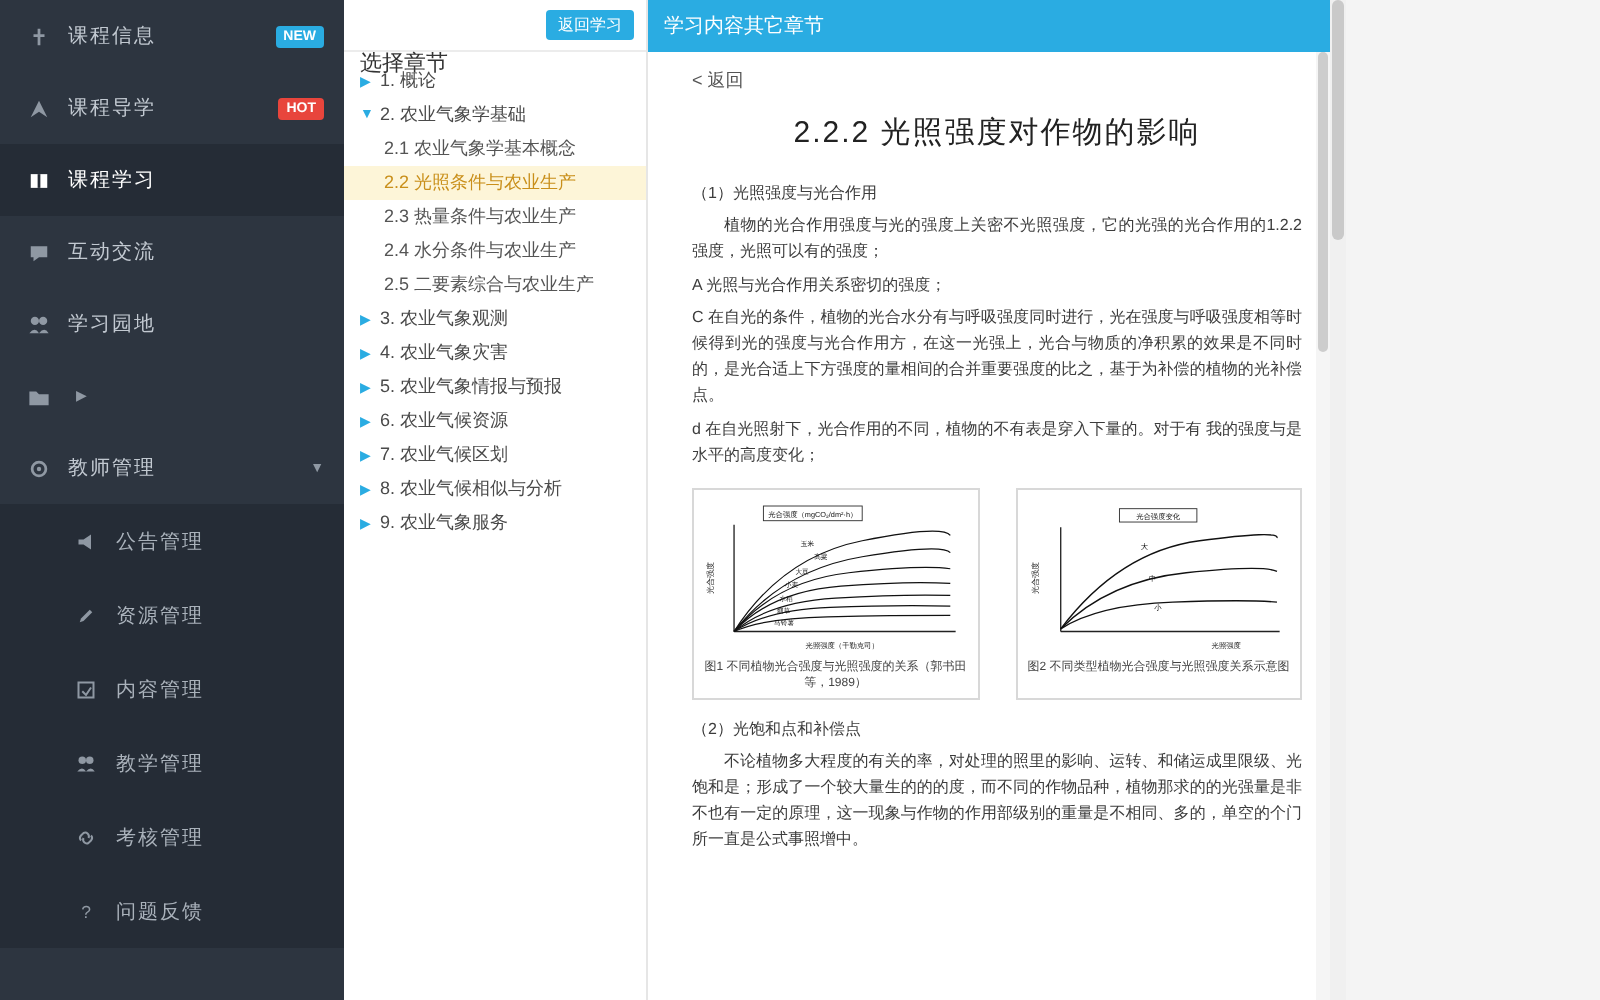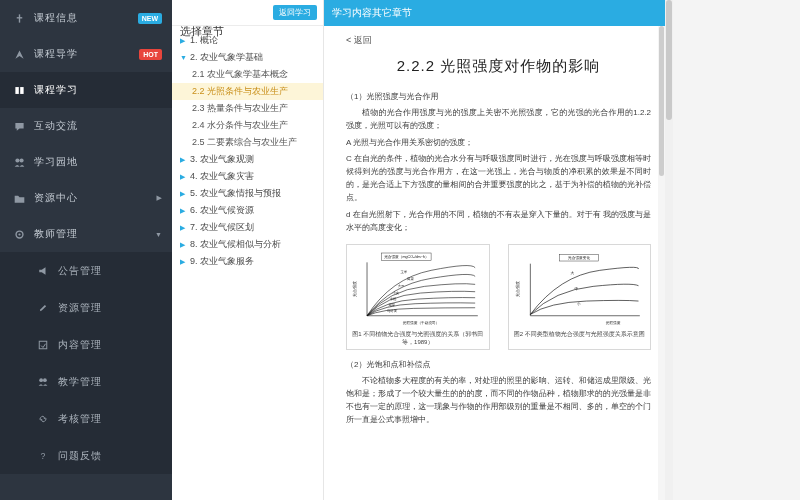--- a/index.html
+++ b/index.html
@@ -316,21 +316,20 @@
       </span>
       <span class="nav-label">学习园地</span>
     </div>
 
     <div class="nav-item">
       <span class="ico">
         <svg width="11" height="11" viewBox="0 0 16 16">
             <path d="M1 4 h5 l2 2 h7 v8 H1 z" fill="currentColor"></path>
           </svg>
       </span>
-      <span class="nav-label">资源中心</span>
       <span class="caret">▶</span>
     </div>
 
     <div class="nav-item">
       <span class="ico">
         <svg width="11" height="11" viewBox="0 0 16 16">
             <circle cx="8" cy="8" r="5" fill="none" stroke="currentColor" stroke-width="2"></circle>
             <circle cx="8" cy="8" r="1.6" fill="currentColor"></circle>
           </svg>
       </span>

